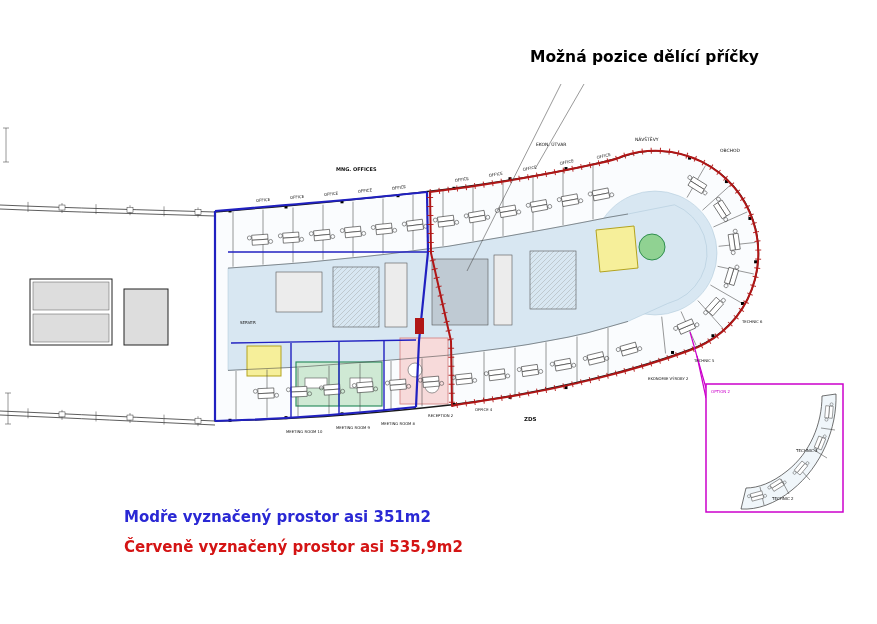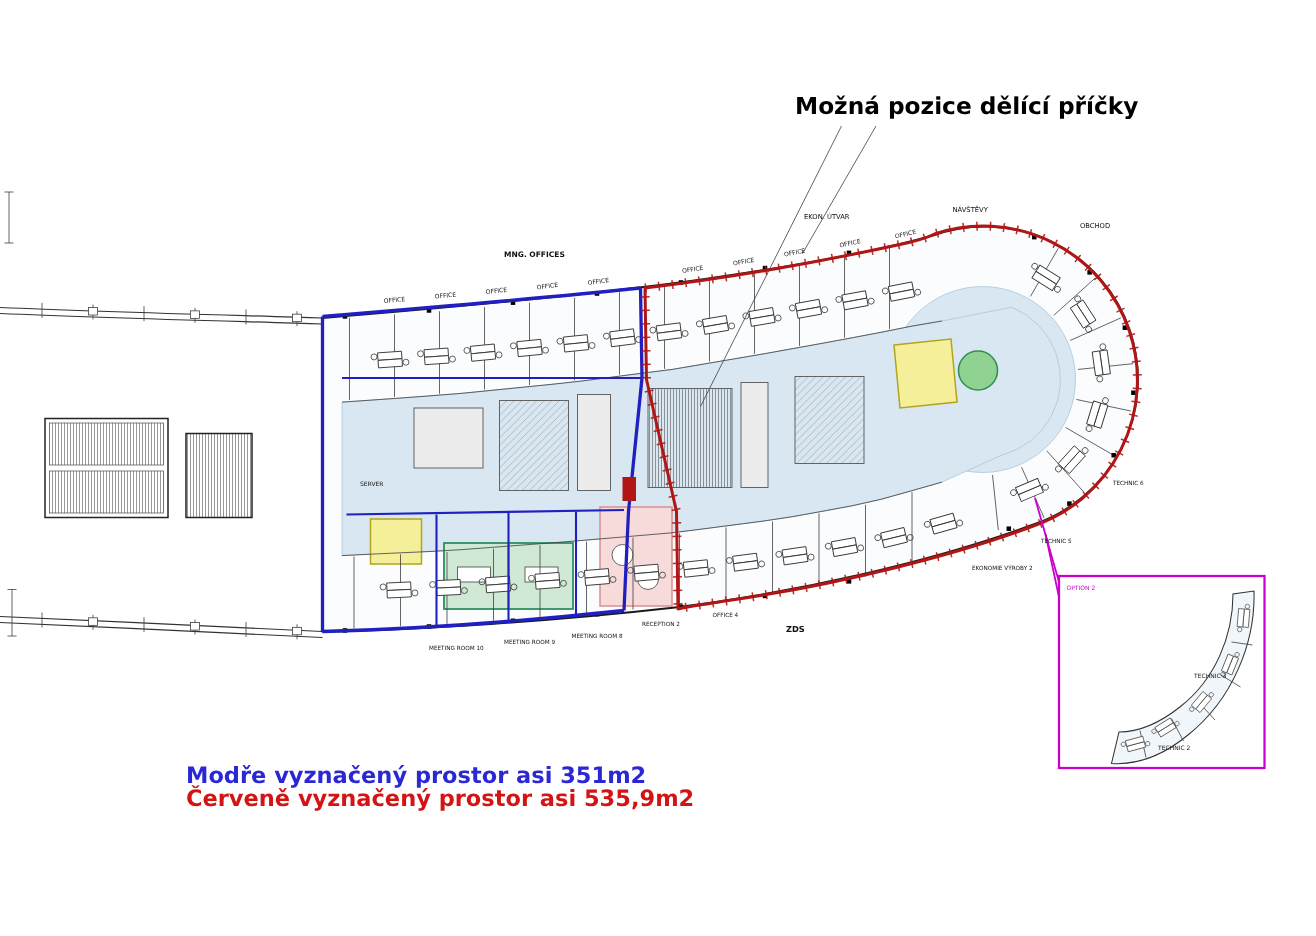--- a/index.html
+++ b/index.html
@@ -1,20 +1,20 @@
 <!DOCTYPE html>
 <html style="--c-blue: #2020c0; --c-red: #b01616; --c-mag: #cc00cc; --c-bluetext: #2a28d4; --c-redtext: #d41414; --c-corridor: #d8e7f2; --c-yellow: #f6ef9a; --c-green: #cfe9d4; --c-pink: #f7dada;"><head>
 <meta charset="utf-8">
 <style>
   html,body{margin:0;padding:0;background:#ffffff;}
   .wrap{position:relative;width:877px;height:624px;background:#fff;overflow:hidden;
         font-family:"DejaVu Sans",sans-serif;}
-  .title{position:absolute;left:530px;top:62px;font-size:15.5px;font-weight:bold;color:#000;white-space:nowrap;}
+  .title{position:absolute;left:530px;top:48px;font-size:15.5px;font-weight:bold;color:#000;white-space:nowrap;}
   .legend-blue{position:absolute;left:124px;top:483px;font-size:15px;font-weight:bold;color:var(--c-bluetext);white-space:nowrap;margin-top:25px;}
-  .legend-red{position:absolute;left:124px;top:523px;font-size:15px;font-weight:bold;color:var(--c-redtext);white-space:nowrap;}
+  .legend-red{position:absolute;left:124px;top:538px;font-size:15px;font-weight:bold;color:var(--c-redtext);white-space:nowrap;}
   svg text{font-family:"DejaVu Sans",sans-serif;fill:#111;}
   .t4{font-size:4px;}
   .t38{font-size:3.8px;}
   .t45{font-size:4.5px;}
   .t5{font-size:5px;font-weight:bold;}
   .t55{font-size:5.5px;font-weight:bold;}
   .thin{stroke:#444;stroke-width:.55;fill:none;}
   .wall{stroke:#222;stroke-width:1;fill:none;}
   .wall2{stroke:#1a1a1a;stroke-width:1.3;fill:none;}
   .site{stroke:#333;stroke-width:.8;fill:none;}

